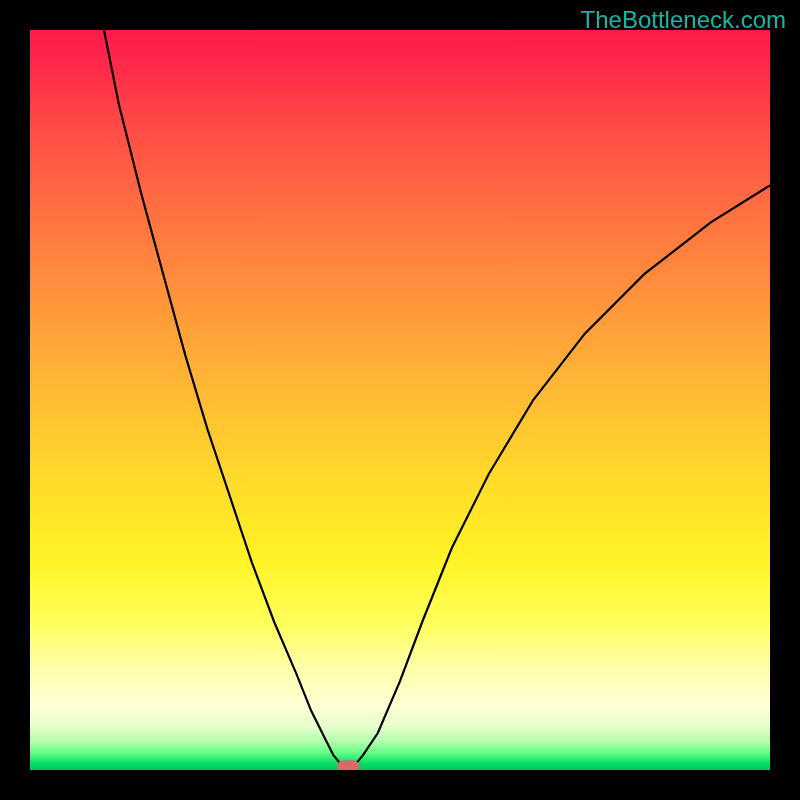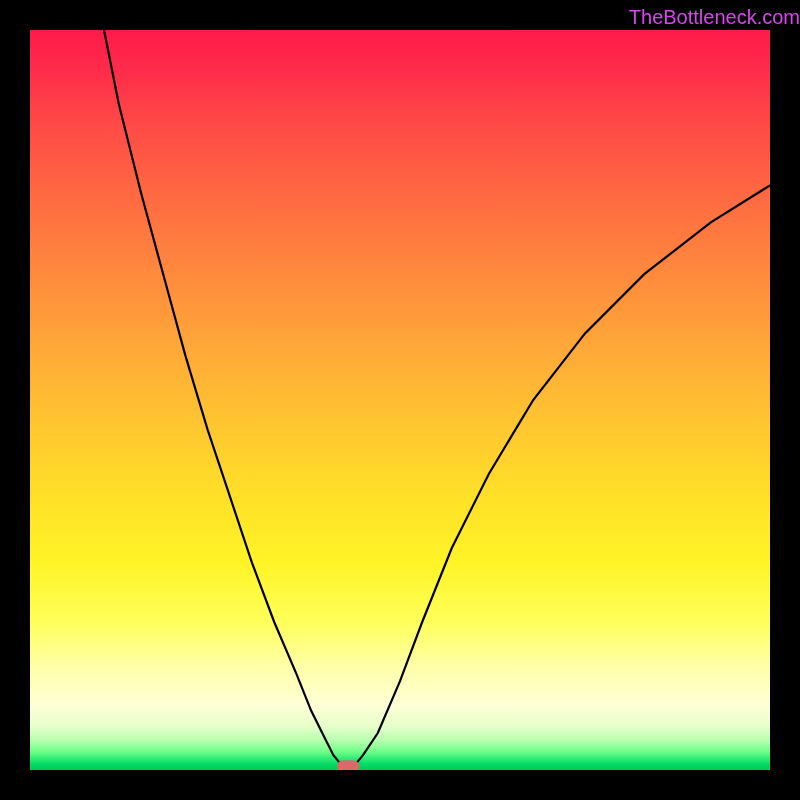--- a/index.html
+++ b/index.html
@@ -11,23 +11,23 @@
     width: 800px;
     height: 800px;
     background: #000;
     position: relative;
     overflow: hidden;
     font-family: Arial, sans-serif;
   }
   .watermark {
     position: absolute;
     top: 6px;
-    right: 0;
-    color: #d946ef;
-    font-size: 20px;
+    right: 14px;
+    color: #14b8a6;
+    font-size: 24px;
     font-weight: 500;
     z-index: 10;
   }
   .plot-area {
     position: absolute;
     left: 30px;
     top: 30px;
     width: 740px;
     height: 740px;
     overflow: hidden;

